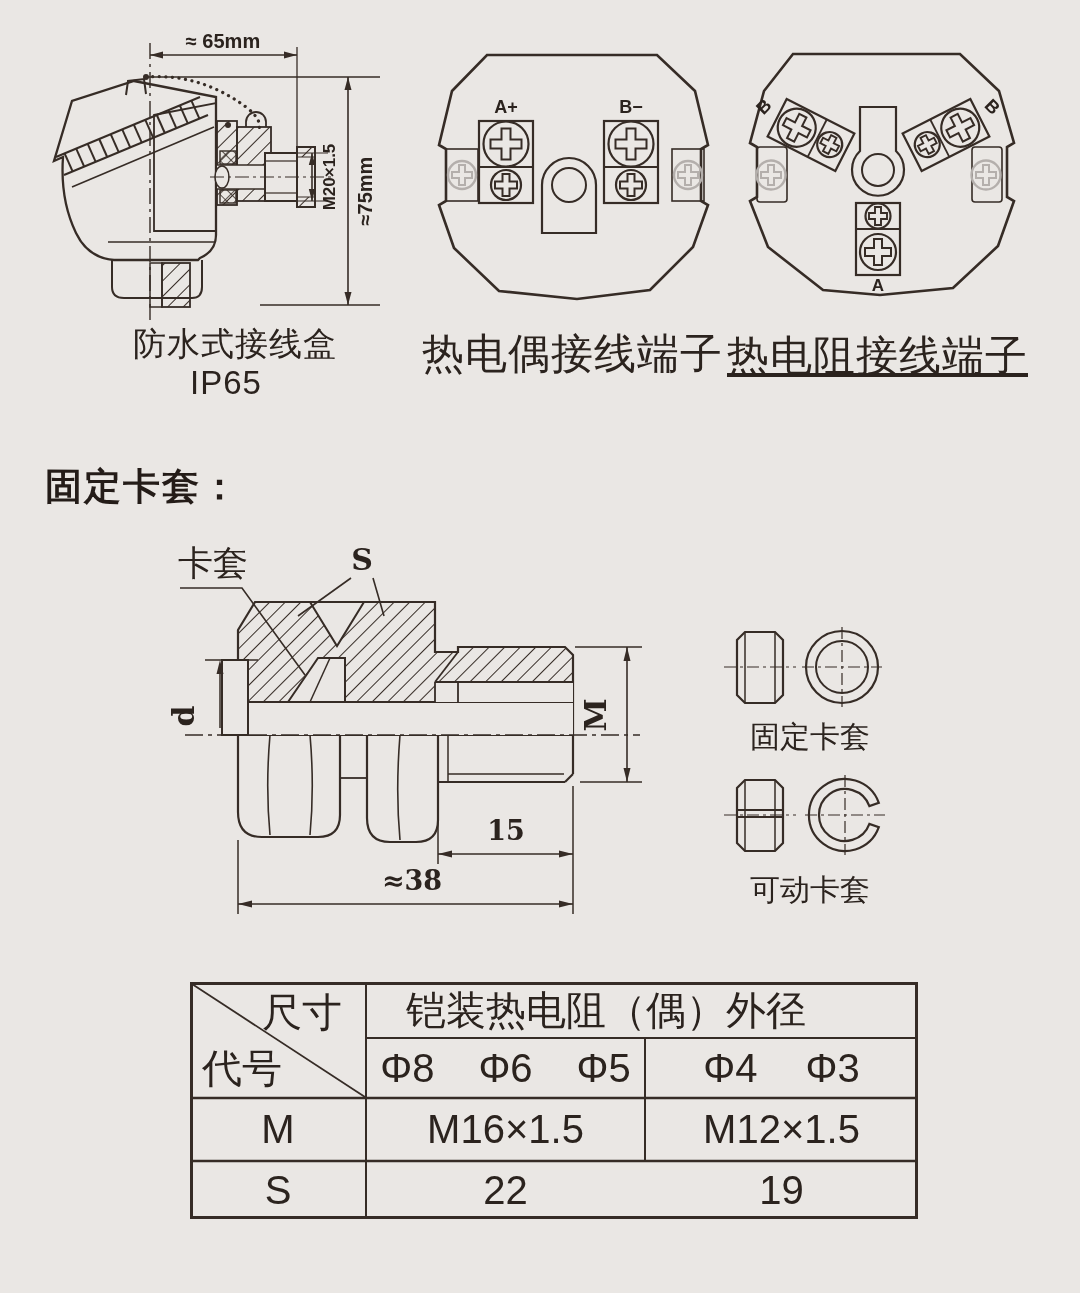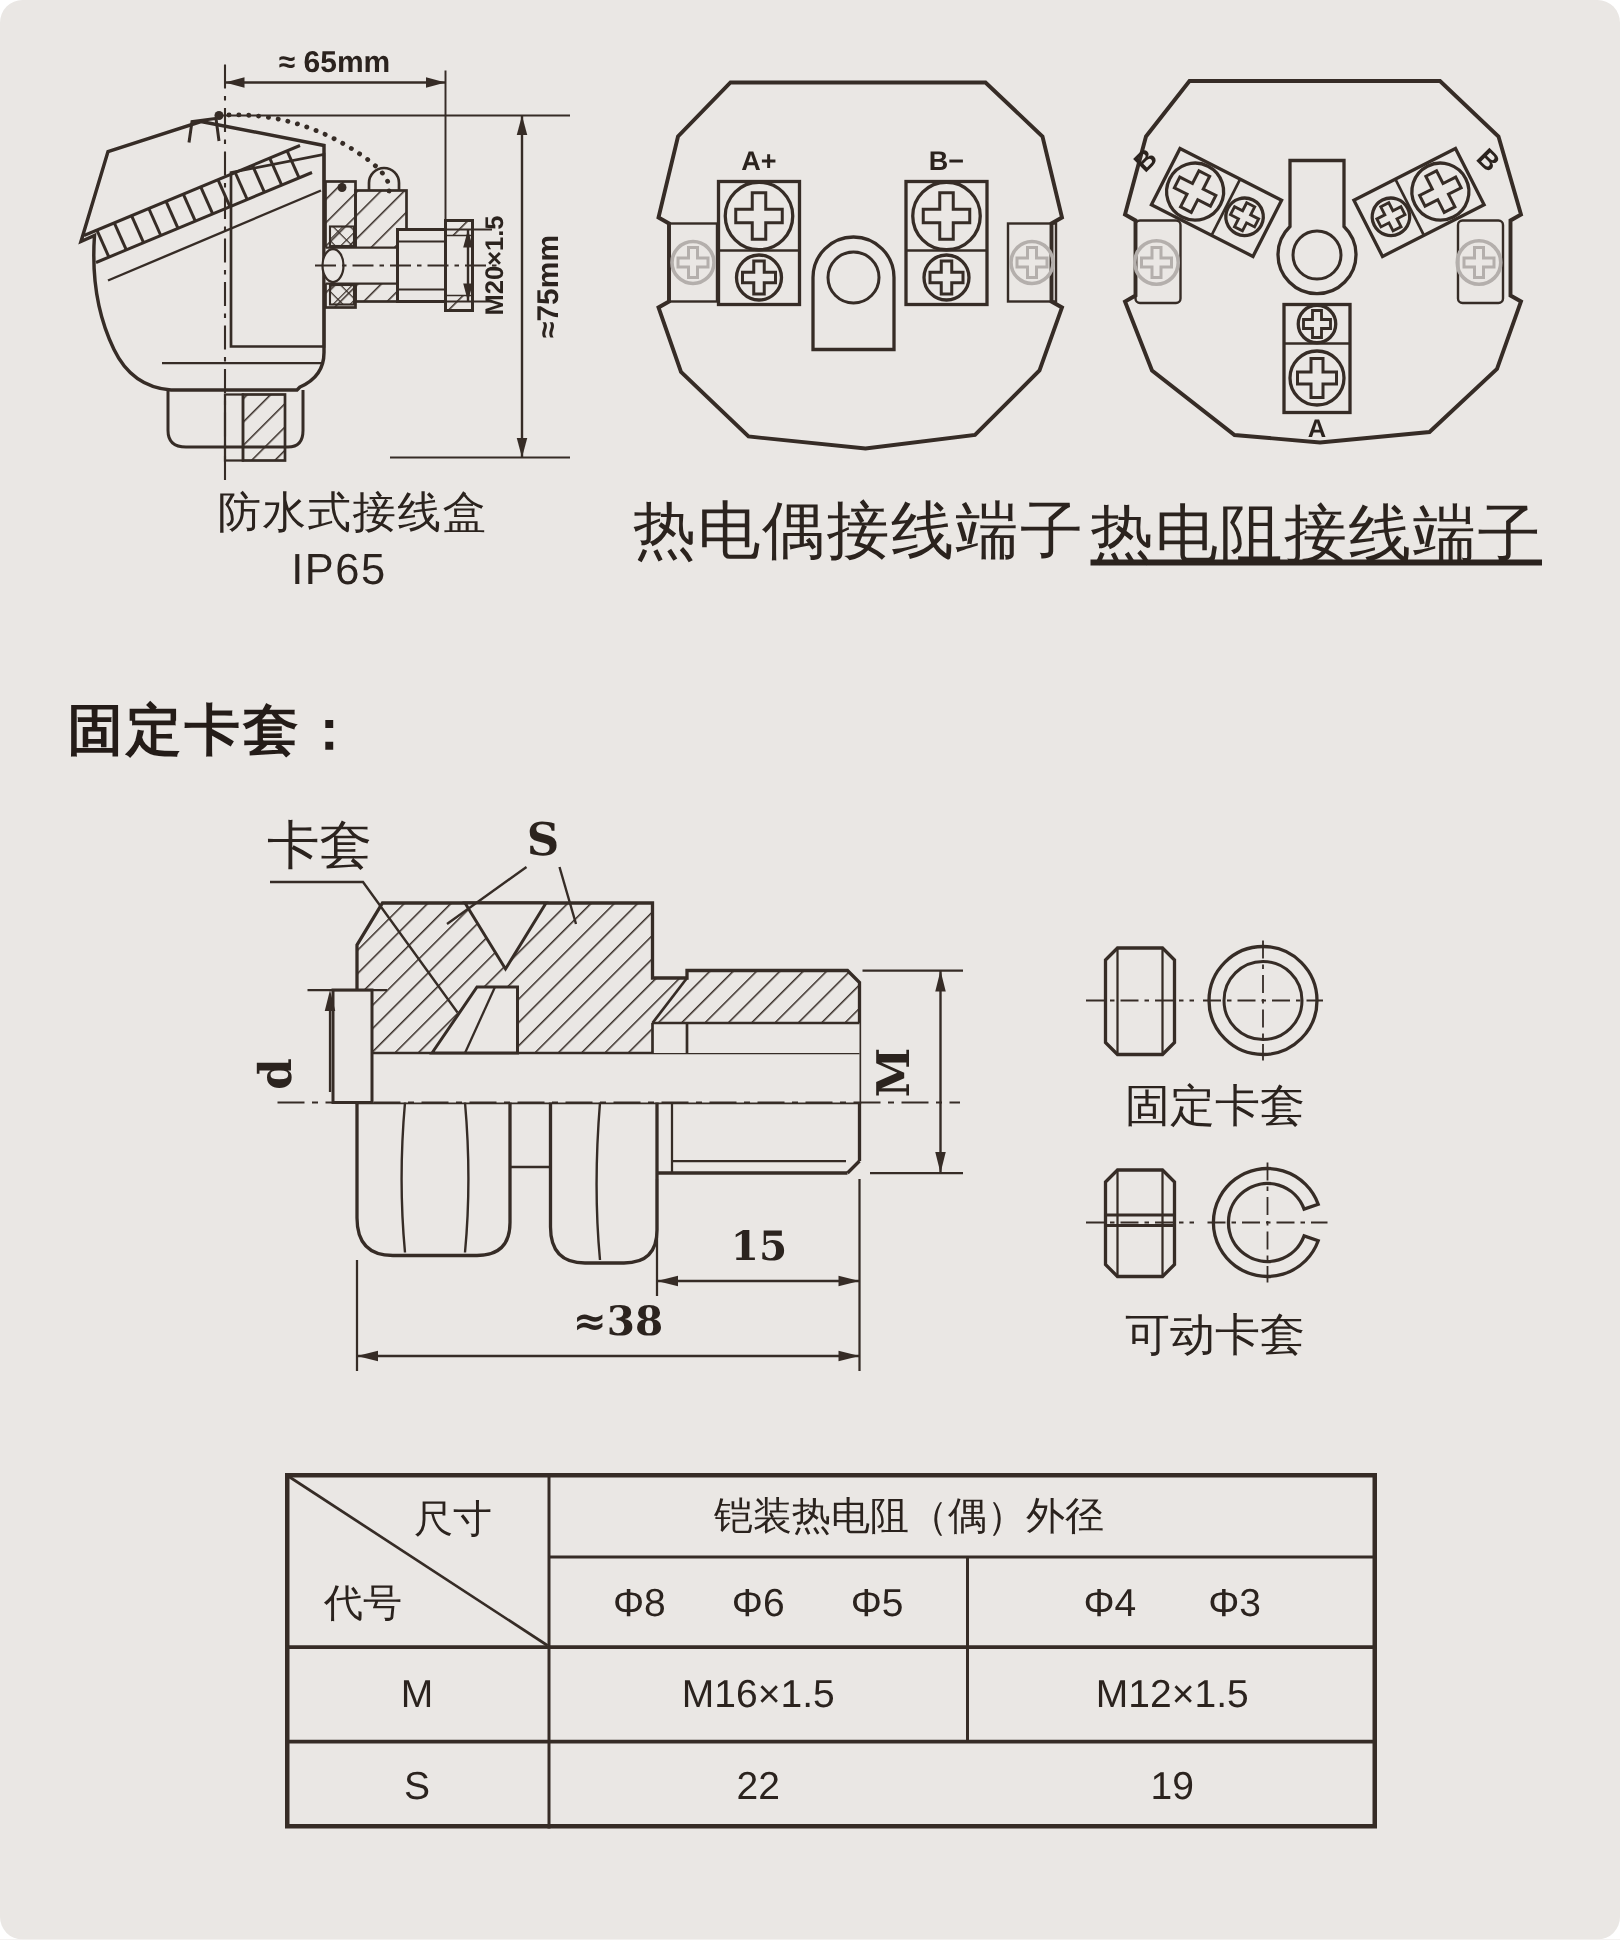--- a/index.html
+++ b/index.html
@@ -1,43 +1,42 @@
 <!DOCTYPE html>
 <html><head>
 <meta charset="utf-8">
 <style>
   html,body{margin:0;padding:0;}
   #page{
     position:relative; width:1080px; height:1293px;
     background:#eae7e4; overflow:hidden;
     font-family:"Liberation Sans", sans-serif;
     color:#2b231e;
-    border-radius:15px;
   }
   .abs{position:absolute;}
   .cap{
     font-size:42px; font-weight:500; letter-spacing:1px;
     text-align:center; color:#2b231e;
   }
-  .cap-big{font-size:29px;}
+  .cap-big{font-size:33px;}
   .heading{
     font-size:37px; font-weight:700; letter-spacing:2px; color:#241c18;
   }
   svg{display:block; overflow:visible;}
   svg .ln{stroke:#362c26; fill:none;}
   svg .fillbg{fill:#eae7e4;}
   svg text{fill:#2b231e;}
   .dimtxt{font-family:"Liberation Sans", sans-serif; font-weight:700;}
   .sertxt{font-family:"DejaVu Serif", serif; font-weight:700;}
   .cjktxt{font-family:"Liberation Sans", sans-serif; font-weight:500;}
   
   #spec-table{left:190px; top:982px; width:728px; height:237px;}
   .tcell{
     position:absolute; display:flex; align-items:center; justify-content:center;
-    font-size:26px; color:#2b231e;
+    font-size:40px; color:#2b231e;
   }
   .tcell.gap40{gap:44px;}
   .tcell.gap48{gap:48px;}
 </style>
 </head>
 <body>
 
 <svg width="0" height="0" style="position:absolute">
   <defs>
     <pattern id="h45" width="11" height="11" patternUnits="userSpaceOnUse" patternTransform="rotate(45)">

